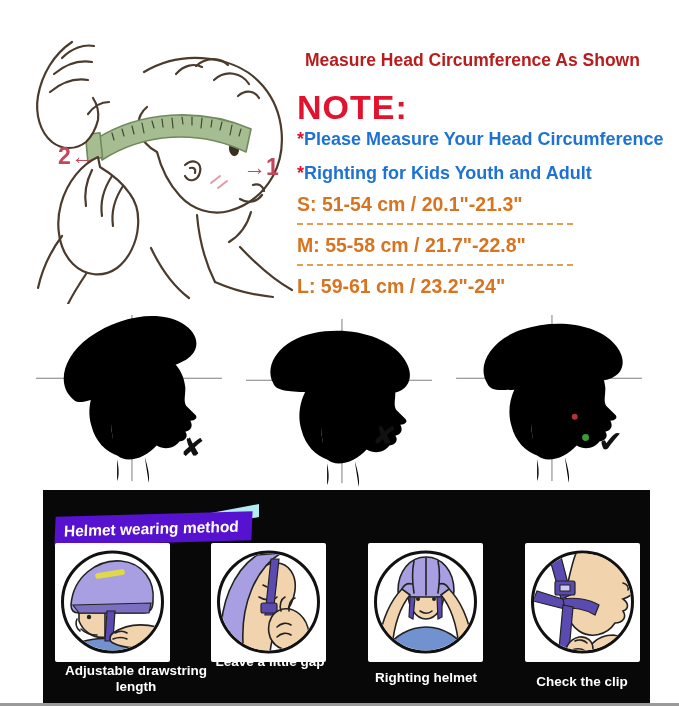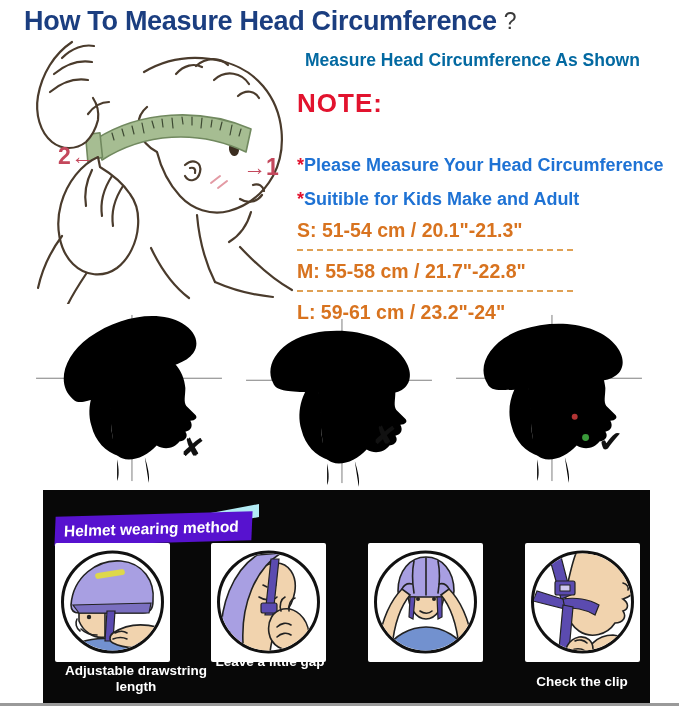--- a/index.html
+++ b/index.html
@@ -17,23 +17,23 @@
   .baby-illo{position:absolute;left:0px;top:36px;width:295px;height:268px;}
   .baby-illo path,.baby-illo line{fill:none;stroke:#4a3b2c;stroke-width:2.2;stroke-linecap:round;stroke-linejoin:round;}
   .baby-illo .skin{fill:#ffffff;}
   .baby-illo .tape{fill:#a6bd92;stroke:#71895f;stroke-width:1.6;}
   .baby-illo .tick{stroke:#3e4a33;stroke-width:1.2;}
   .baby-illo .blush{stroke:#e39aa4;stroke-width:2;}
   .baby-illo .eyefill{fill:#3b2d20;stroke:none;}
   .baby-illo text{font-family:"Liberation Sans",sans-serif;font-weight:bold;fill:#c4485c;stroke:none;}
   
   .info{position:absolute;left:297px;top:50px;width:380px;}
-  .info-heading{color:#0369a1;font-size:17.5px;font-weight:bold;margin:0 0 0 8px;white-space:nowrap;}
-  .note-label{color:#e2132e;font-size:26px;font-weight:bold;letter-spacing:1px;margin:17px 0 0 0;}
-  .note-line{color:#1e72d4;font-size:18px;font-weight:bold;margin-top:36px;white-space:nowrap;}
+  .info-heading{color:#b91c1c;font-size:17.5px;font-weight:bold;margin:0 0 0 8px;white-space:nowrap;}
+  .note-label{color:#e2132e;font-size:34px;font-weight:bold;letter-spacing:1px;margin:17px 0 0 0;}
+  .note-line{color:#1e72d4;font-size:18px;font-weight:bold;margin-top:2px;white-space:nowrap;}
   .note-line.l2{margin-top:9px;padding-left:11px;}
   .note-line.suit{margin-top:13px;}
   .asterisk{color:#e2132e;}
   .size-row{color:#d8731f;font-size:19.5px;font-weight:600;margin-top:9px;white-space:nowrap;}
   .size-div{border:0;border-top:2px dashed #dfa054;width:276px;margin:7px 0 0 0;}
   
   .fig{position:absolute;width:198px;height:176px;}
   .fig line{stroke:#7d7d7d;stroke-width:1;}
   .verdict{
     position:absolute;font-family:"DejaVu Sans",sans-serif;font-weight:bold;
@@ -67,21 +67,20 @@
   .caption.c2{left:157px;top:164px;width:140px;}
   .caption.c3{left:313px;top:180px;width:140px;}
   .caption.c4{left:469px;top:184px;width:140px;}
   .bottom-line{position:absolute;left:0;top:703px;width:679px;height:3px;background:#9a9a9a;}
 </style>
 </head>
 <body>
 
 <div class="page">
 
-  <h1 class="title"><span>How To Measure Head Circumference</span><span class="qm">?</span></h1>
 
   <svg class="baby-illo" viewBox="0 0 295 268">
 
     <g>
       <path class="skin" d="M144,36 C184,12 238,20 263,50 C285,76 287,114 273,140 C263,158 247,170 229,175 C211,180 192,173 180,160 C169,148 161,132 157,116 C149,112 141,104 139,94 C137,84 141,76 147,71"></path>
 
       <path d="M196,30 C206,21 220,21 228,29" class="thin"></path>
       <path d="M214,44 C226,33 242,37 249,48"></path>
       <path d="M176,38 C184,29 194,27 202,31"></path>
       <path d="M238,60 C246,53 255,55 259,62"></path>
@@ -142,21 +141,21 @@
     </g>
 
     <text x="58" y="128" font-size="23">2←</text>
     <text x="243" y="139" font-size="23">→1</text>
   </svg>
 
   <div class="info">
     <p class="info-heading">Measure Head Circumference As Shown</p>
     <p class="note-label">NOTE:</p>
     <div class="note-line"><span class="asterisk">*</span><span>Please Measure Your Head Circumference</span></div>
-    <div class="note-line suit"><span class="asterisk">*</span><span>Suitible for Kids Make and Adult</span></div>
+    <div class="note-line suit"><span class="asterisk">*</span><span>Righting for Kids Youth and Adult</span></div>
     <div class="size-row">S: 51-54 cm / 20.1"-21.3"</div>
     <hr class="size-div">
     <div class="size-row">M: 55-58 cm / 21.7"-22.8"</div>
     <hr class="size-div">
     <div class="size-row">L: 59-61 cm / 23.2"-24"</div>
   </div>
 
   <svg width="0" height="0" style="position:absolute">
     <defs>
       <g id="head-shape">
@@ -313,17 +312,18 @@
           <rect x="35" y="42" width="10" height="6" fill="#cfc8f0" stroke="#222" stroke-width="1"></rect>
           <path class="skin" d="M40,119 C38,106 44,96 54,94 C62,93 68,98 68,106 L66,119 Z"></path>
           <path class="ln" d="M50,98 C54,96 59,97 62,100"></path>
           <path class="ln" d="M46,108 C50,105 56,105 60,108"></path>
         </g>
       </svg>
     </div>
 
     <div class="caption c1">Adjustable drawstring length</div>
     <div class="caption c2">Leave a little gap</div>
+    <div class="caption c3">Righting helmet</div>
     <div class="caption c4">Check the clip</div>
   </div>
 
   <div class="bottom-line"></div>
 </div>
 
 </body></html>

